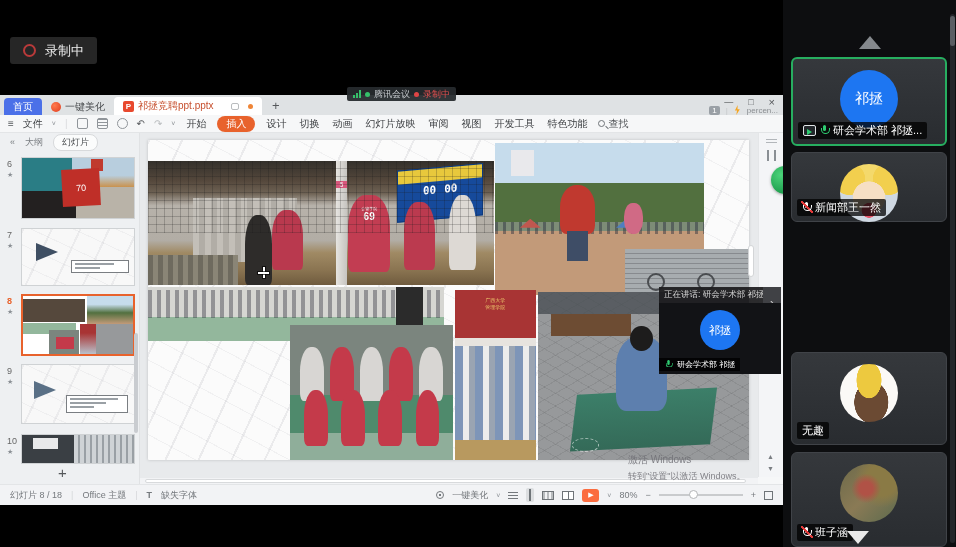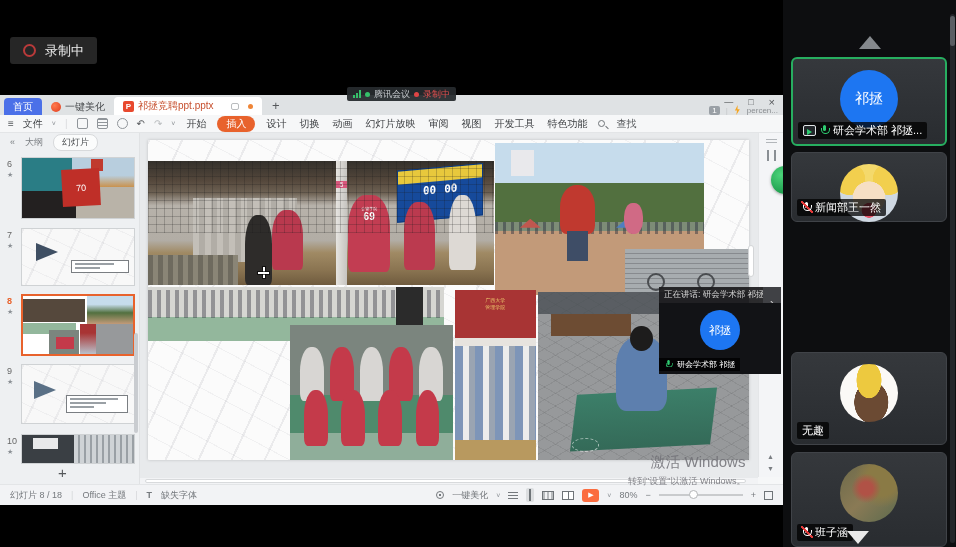--- a/index.html
+++ b/index.html
@@ -39,21 +39,21 @@
   .acct .vsep{color:#c6c9cb;}
   .bolt{width:7px;height:10px;background:#f5a623;clip-path:polygon(55% 0,15% 55%,45% 55%,35% 100%,85% 42%,52% 42%);}
 
   .ribbon{height:18px;background:#f6f7f8;border-bottom:1px solid #e3e5e7;display:flex;align-items:center;
     font-size:10px;color:#3c3f42;padding:0 8px;gap:9px;white-space:nowrap;}
   .ribbon .sep{color:#d9dbdd;}
   .qi{width:11px;height:11px;border:1px solid #90959a;border-radius:2px;position:relative;}
   .qi.lines{background:repeating-linear-gradient(0deg,transparent 0 2px,#90959a 2px 3px);}
   .rtab{padding:1px 2px;}
   .rtab.pill{background:#e8622c;color:#fff;border-radius:9px;padding:1px 9px;}
-  .searchbox{display:flex;align-items:center;gap:11px;color:#55585b;}
+  .searchbox{display:flex;align-items:center;gap:3px;color:#55585b;}
   .mag{width:7px;height:7px;border:1px solid #6f7478;border-radius:50%;position:relative;}
   .mag::after{content:"";position:absolute;left:6px;top:6px;width:4px;height:1px;background:#6f7478;transform:rotate(45deg);}
   .ribbon .right{margin-left:auto;display:flex;align-items:center;gap:10px;color:#55585b;}
   .cloud{font-size:10px;color:#8a8f94;}
   .person-ic{width:8px;height:8px;position:relative;}
   .person-ic::before{content:"";position:absolute;left:2px;top:0;width:4px;height:4px;border-radius:50%;border:1px solid #6f7478;}
   .person-ic::after{content:"";position:absolute;left:0;bottom:0;width:8px;height:3px;border:1px solid #6f7478;border-bottom:none;border-radius:4px 4px 0 0;}
 
   
   .panel{position:absolute;left:0;top:38px;width:140px;bottom:21px;background:#eef0f2;border-right:1px solid #e0e2e4;font-size:9px;color:#666;}
@@ -186,21 +186,21 @@
   .speakwrap{position:absolute;left:659px;top:287px;width:122px;z-index:42;}
   .sbanner{height:16px;background:rgba(28,28,30,.93);color:#d8d8d8;font-size:8.5px;display:flex;align-items:center;padding:0 22px 0 5px;white-space:nowrap;overflow:hidden;}
   .schev{position:absolute;right:0;top:0;width:18px;height:31px;background:#404145;color:#cfcfcf;display:flex;align-items:center;justify-content:center;font-size:12px;}
   .stile{height:71px;background:#121316;position:relative;}
   .savatar{position:absolute;left:50%;top:7px;transform:translateX(-50%);width:40px;height:40px;border-radius:50%;
     background:#1d76f2;color:#fff;font-size:11px;display:flex;align-items:center;justify-content:center;}
   .slabel{position:absolute;left:0;bottom:3px;background:rgba(0,0,0,.82);color:#fff;font-size:8px;padding:1px 5px;display:flex;gap:4px;align-items:center;}
 
   
   .wm{position:absolute;left:628px;top:453px;color:rgba(112,112,118,.85);z-index:36;}
-  .wm1{font-size:15px;text-align:right;}
+  .wm1{font-size:10px;}
   .wm2{font-size:9px;margin-top:3px;}
 
   
   .sidebar{position:absolute;left:783px;top:0;width:173px;height:547px;background:#0d0e10;z-index:20;}
   .tri-up{position:absolute;left:76px;top:36px;width:0;height:0;border-left:11px solid transparent;border-right:11px solid transparent;border-bottom:13px solid #85898d;}
   .tri-down{position:absolute;left:64px;bottom:3px;width:0;height:0;border-left:11px solid transparent;border-right:11px solid transparent;border-top:13px solid #e9e9e9;}
   .vtile{position:absolute;left:8px;width:156px;border-radius:6px;background:linear-gradient(180deg,#35383c,#292c30);border:1px solid #404348;}
   .vtile.active{border:2px solid #27ae60;}
   .avatar{position:absolute;left:50%;top:11px;transform:translateX(-50%);width:58px;height:58px;border-radius:50%;overflow:hidden;}
   .avatar.blue{background:#1d76f2;color:#fff;font-size:14px;display:flex;align-items:center;justify-content:center;}

